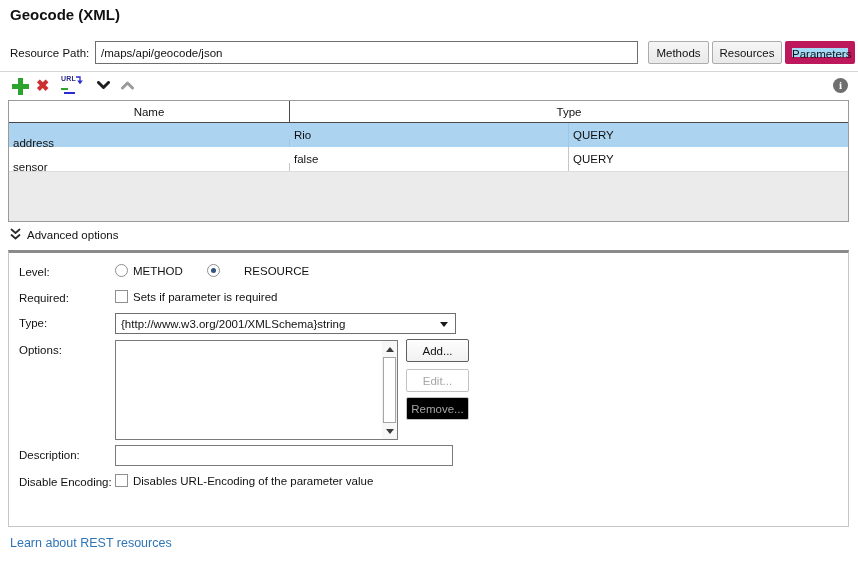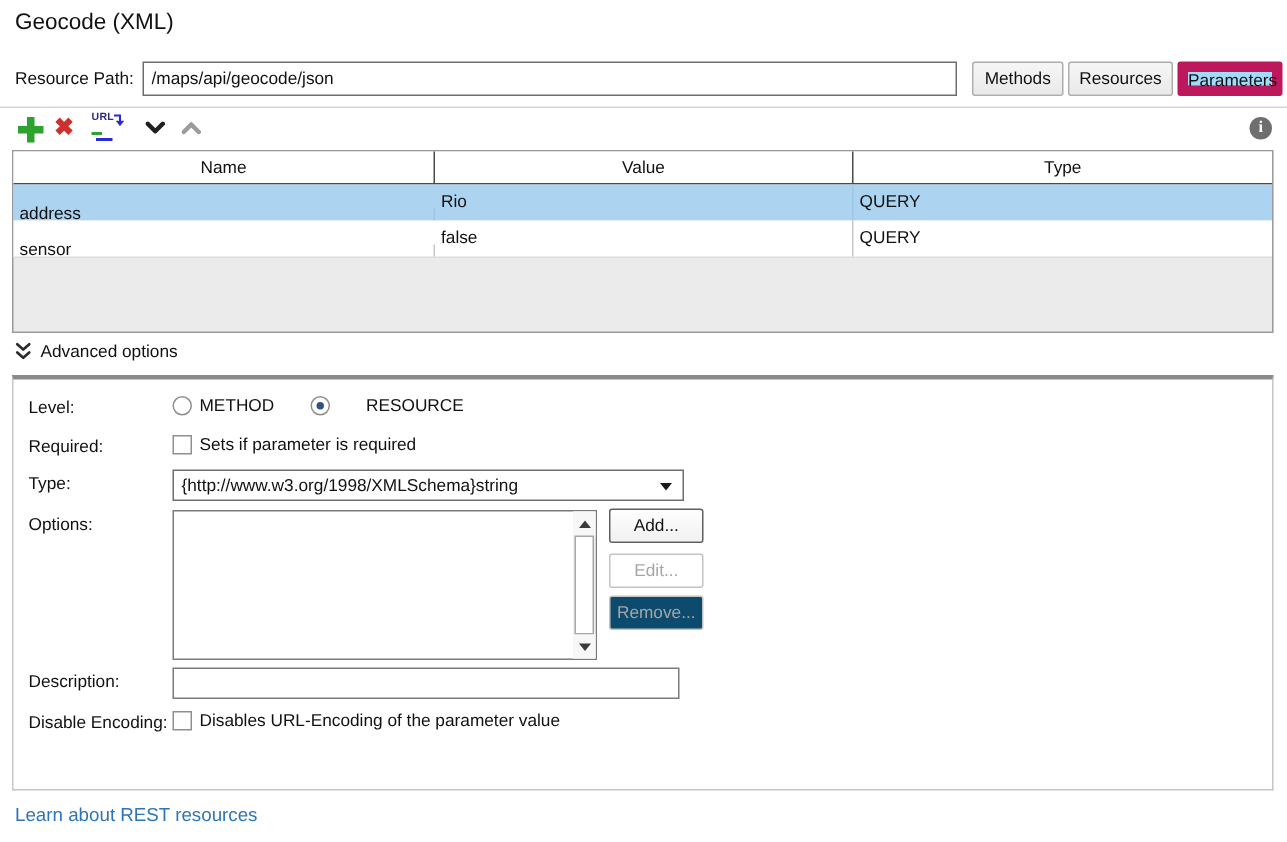--- a/index.html
+++ b/index.html
@@ -1,19 +1,19 @@
 <!DOCTYPE html>
 <html><head>
 <meta charset="utf-8">
 <style>
   html,body { margin:0; padding:0; background:#ffffff; }
   body { width:858px; height:561px; font-family:"Liberation Sans", sans-serif; -webkit-font-smoothing:antialiased; }
   .app { position:relative; width:858px; height:561px; overflow:hidden; background:#fff; color:#111; }
 
-  .page-title { position:absolute; left:10px; top:6px; font-size:15px; font-weight:normal; color:#111; }
+  .page-title { position:absolute; left:10px; top:6px; font-size:15px; font-weight:bold; color:#111; }
 
   
   .rp-label { position:absolute; left:10px; top:47px; font-size:11.5px; }
   .rp-input { position:absolute; left:95px; top:41px; width:543px; height:23px; box-sizing:border-box;
               border:1px solid #6E6E6E; font-family:inherit; font-size:11.5px; padding:0 5px; color:#111; outline:none; }
 
   
   .tab { position:absolute; top:41px; height:23px; box-sizing:border-box; font-family:inherit; font-size:11.5px;
          color:#111; text-align:center; padding:0; cursor:pointer;
          background:linear-gradient(#F6F6F6,#E9E9E9); border:1px solid #ACACAC; border-radius:2px; }
@@ -88,21 +88,21 @@
                border-left:4px solid transparent; border-right:4px solid transparent; border-bottom:5px solid #3A3A3A; }
   .sb-tri-down { position:absolute; left:3.5px; top:6px; width:0; height:0;
                  border-left:4px solid transparent; border-right:4px solid transparent; border-top:5px solid #3A3A3A; }
   .sb-thumb { position:absolute; left:1px; top:16px; width:13px; height:66px; box-sizing:border-box;
               background:#fff; border:1px solid #A6A6A6; cursor:pointer; }
 
   .btn { position:absolute; left:397px; width:63px; height:23px; box-sizing:border-box; border-radius:2px;
          font-family:inherit; font-size:11.5px; text-align:center; padding:0; }
   .btn.add    { top:86px;  border:1px solid #5F5F5F; background:linear-gradient(#FEFEFE,#F1F1F1); color:#111; cursor:pointer; }
   .btn.edit   { top:116px; border:1px solid #C3C3C3; background:#fff; color:#A6A6A6; }
-  .btn.remove { top:144px; border:1px solid #C3C3C3; background:#0c4a6e; color:#A6A6A6; }
+  .btn.remove { top:144px; border:1px solid #C3C3C3; background:#000000; color:#A6A6A6; }
 
   .desc-input { position:absolute; left:106px; top:192px; width:338px; height:21px; box-sizing:border-box;
                 border:1px solid #7A7A7A; font-family:inherit; font-size:11.5px; padding:0 4px; outline:none; }
 
   .learn-link { position:absolute; left:10px; top:536px; font-size:12.5px; color:#2E75B6; text-decoration:none; cursor:pointer; }
 </style>
 </head>
 <body>
 
 <div class="app">
@@ -133,21 +133,20 @@
     <path d="M1.5 1.5 L6.5 6.5 L11.5 1.5" fill="none" stroke="#1E1E1E" stroke-width="3" stroke-linecap="round" stroke-linejoin="round"></path>
   </svg>
   <svg class="icon-up" width="13" height="9" viewBox="0 0 13 9">
     <path d="M1.5 7 L6.5 2 L11.5 7" fill="none" stroke="#9B9B9B" stroke-width="3" stroke-linecap="round" stroke-linejoin="round"></path>
   </svg>
   <div class="icon-info">i</div>
 
   <div class="ptable">
     <div class="ptable-header">
       <div class="th c1">Name</div>
-      <div class="th c2">Value</div>
       <div class="th c3">Type</div>
     </div>
     <div class="prow selected">
       <div class="td c1">address</div>
       <div class="td c2">Rio</div>
       <div class="td c3">QUERY</div>
     </div>
     <div class="prow plain">
       <div class="td c1">sensor</div>
       <div class="td c2">false</div>
@@ -176,21 +175,21 @@
     </div>
 
     <span class="flabel" style="left:10px; top:39px;">Required:</span>
     <div class="opt-row" style="left:106px; top:37px;">
       <span class="checkbox"></span>
       <span class="opt-label">Sets if parameter is required</span>
     </div>
 
     <span class="flabel" style="left:10px; top:64px;">Type:</span>
     <div class="combo">
-      <span>{http://www.w3.org/1998/XMLSchema}string</span>
+      <span>{http://www.w3.org/2001/XMLSchema}string</span>
       <span class="combo-arrow"></span>
     </div>
 
     <span class="flabel" style="left:10px; top:91px;">Options:</span>
     <div class="listbox">
       <div class="scrollbar">
         <div class="sb-btn up">
             <span class="sb-tri-up"></span>
           </div>
         <div class="sb-thumb"></div>

